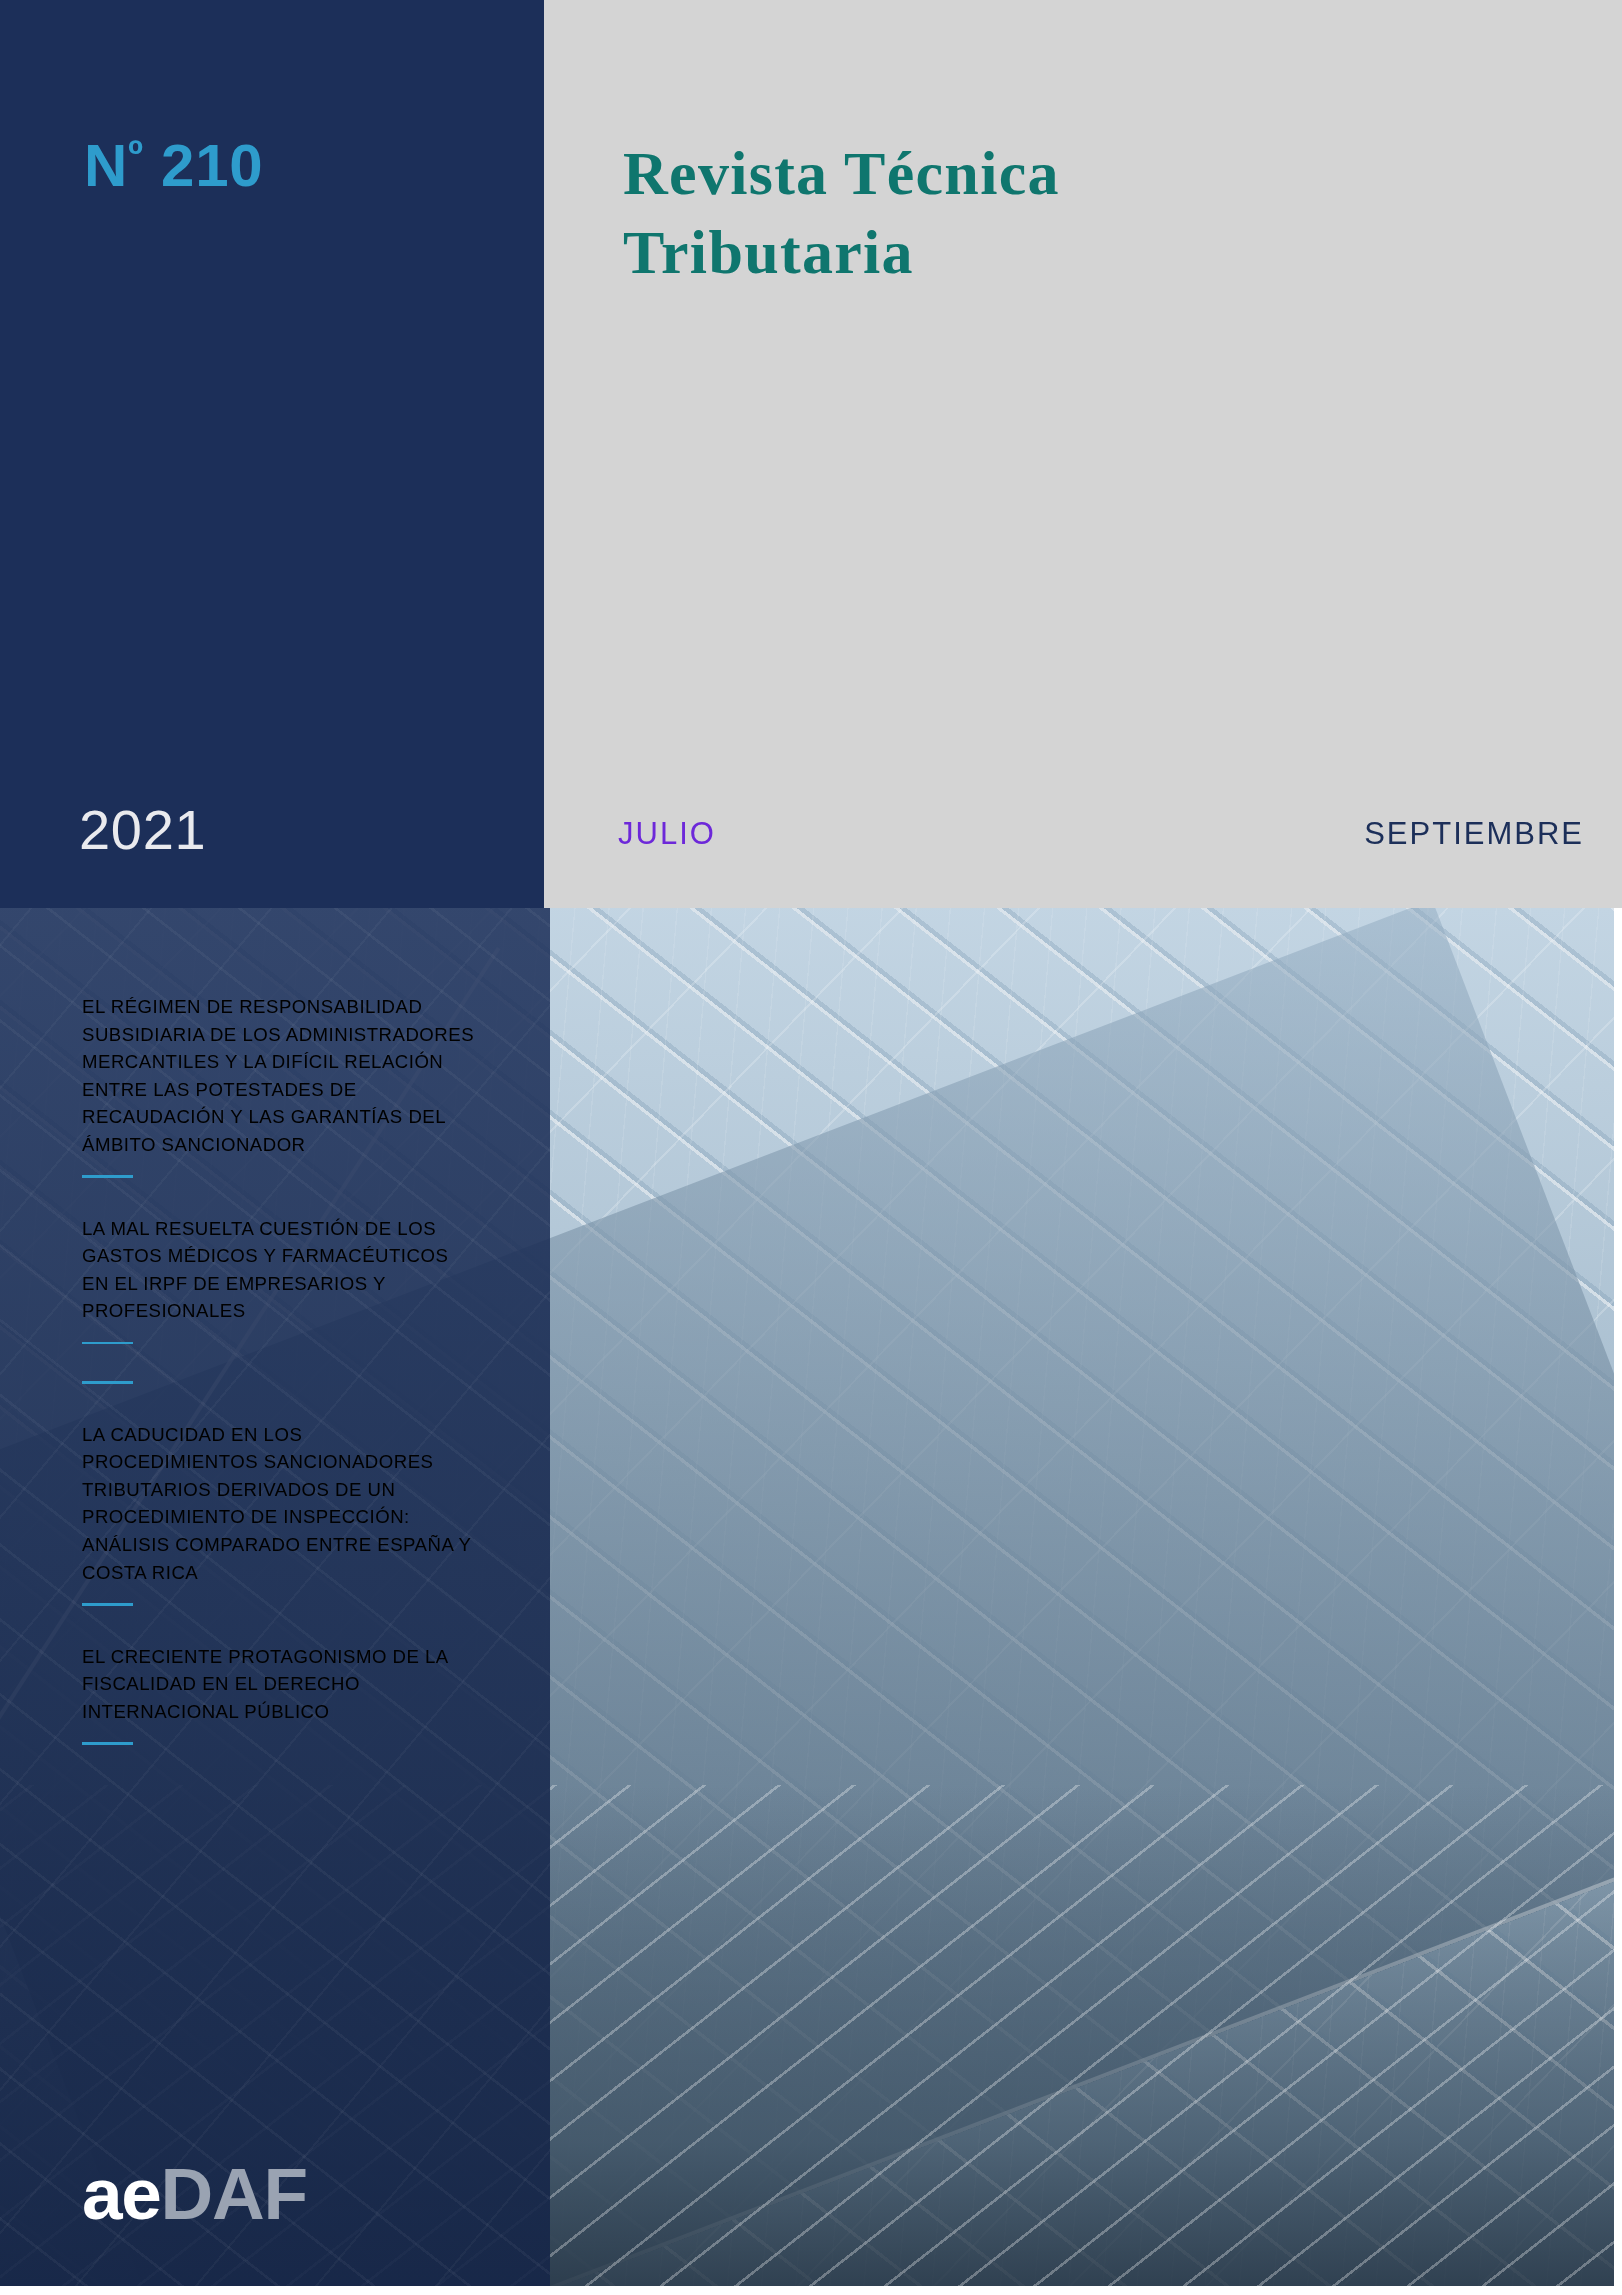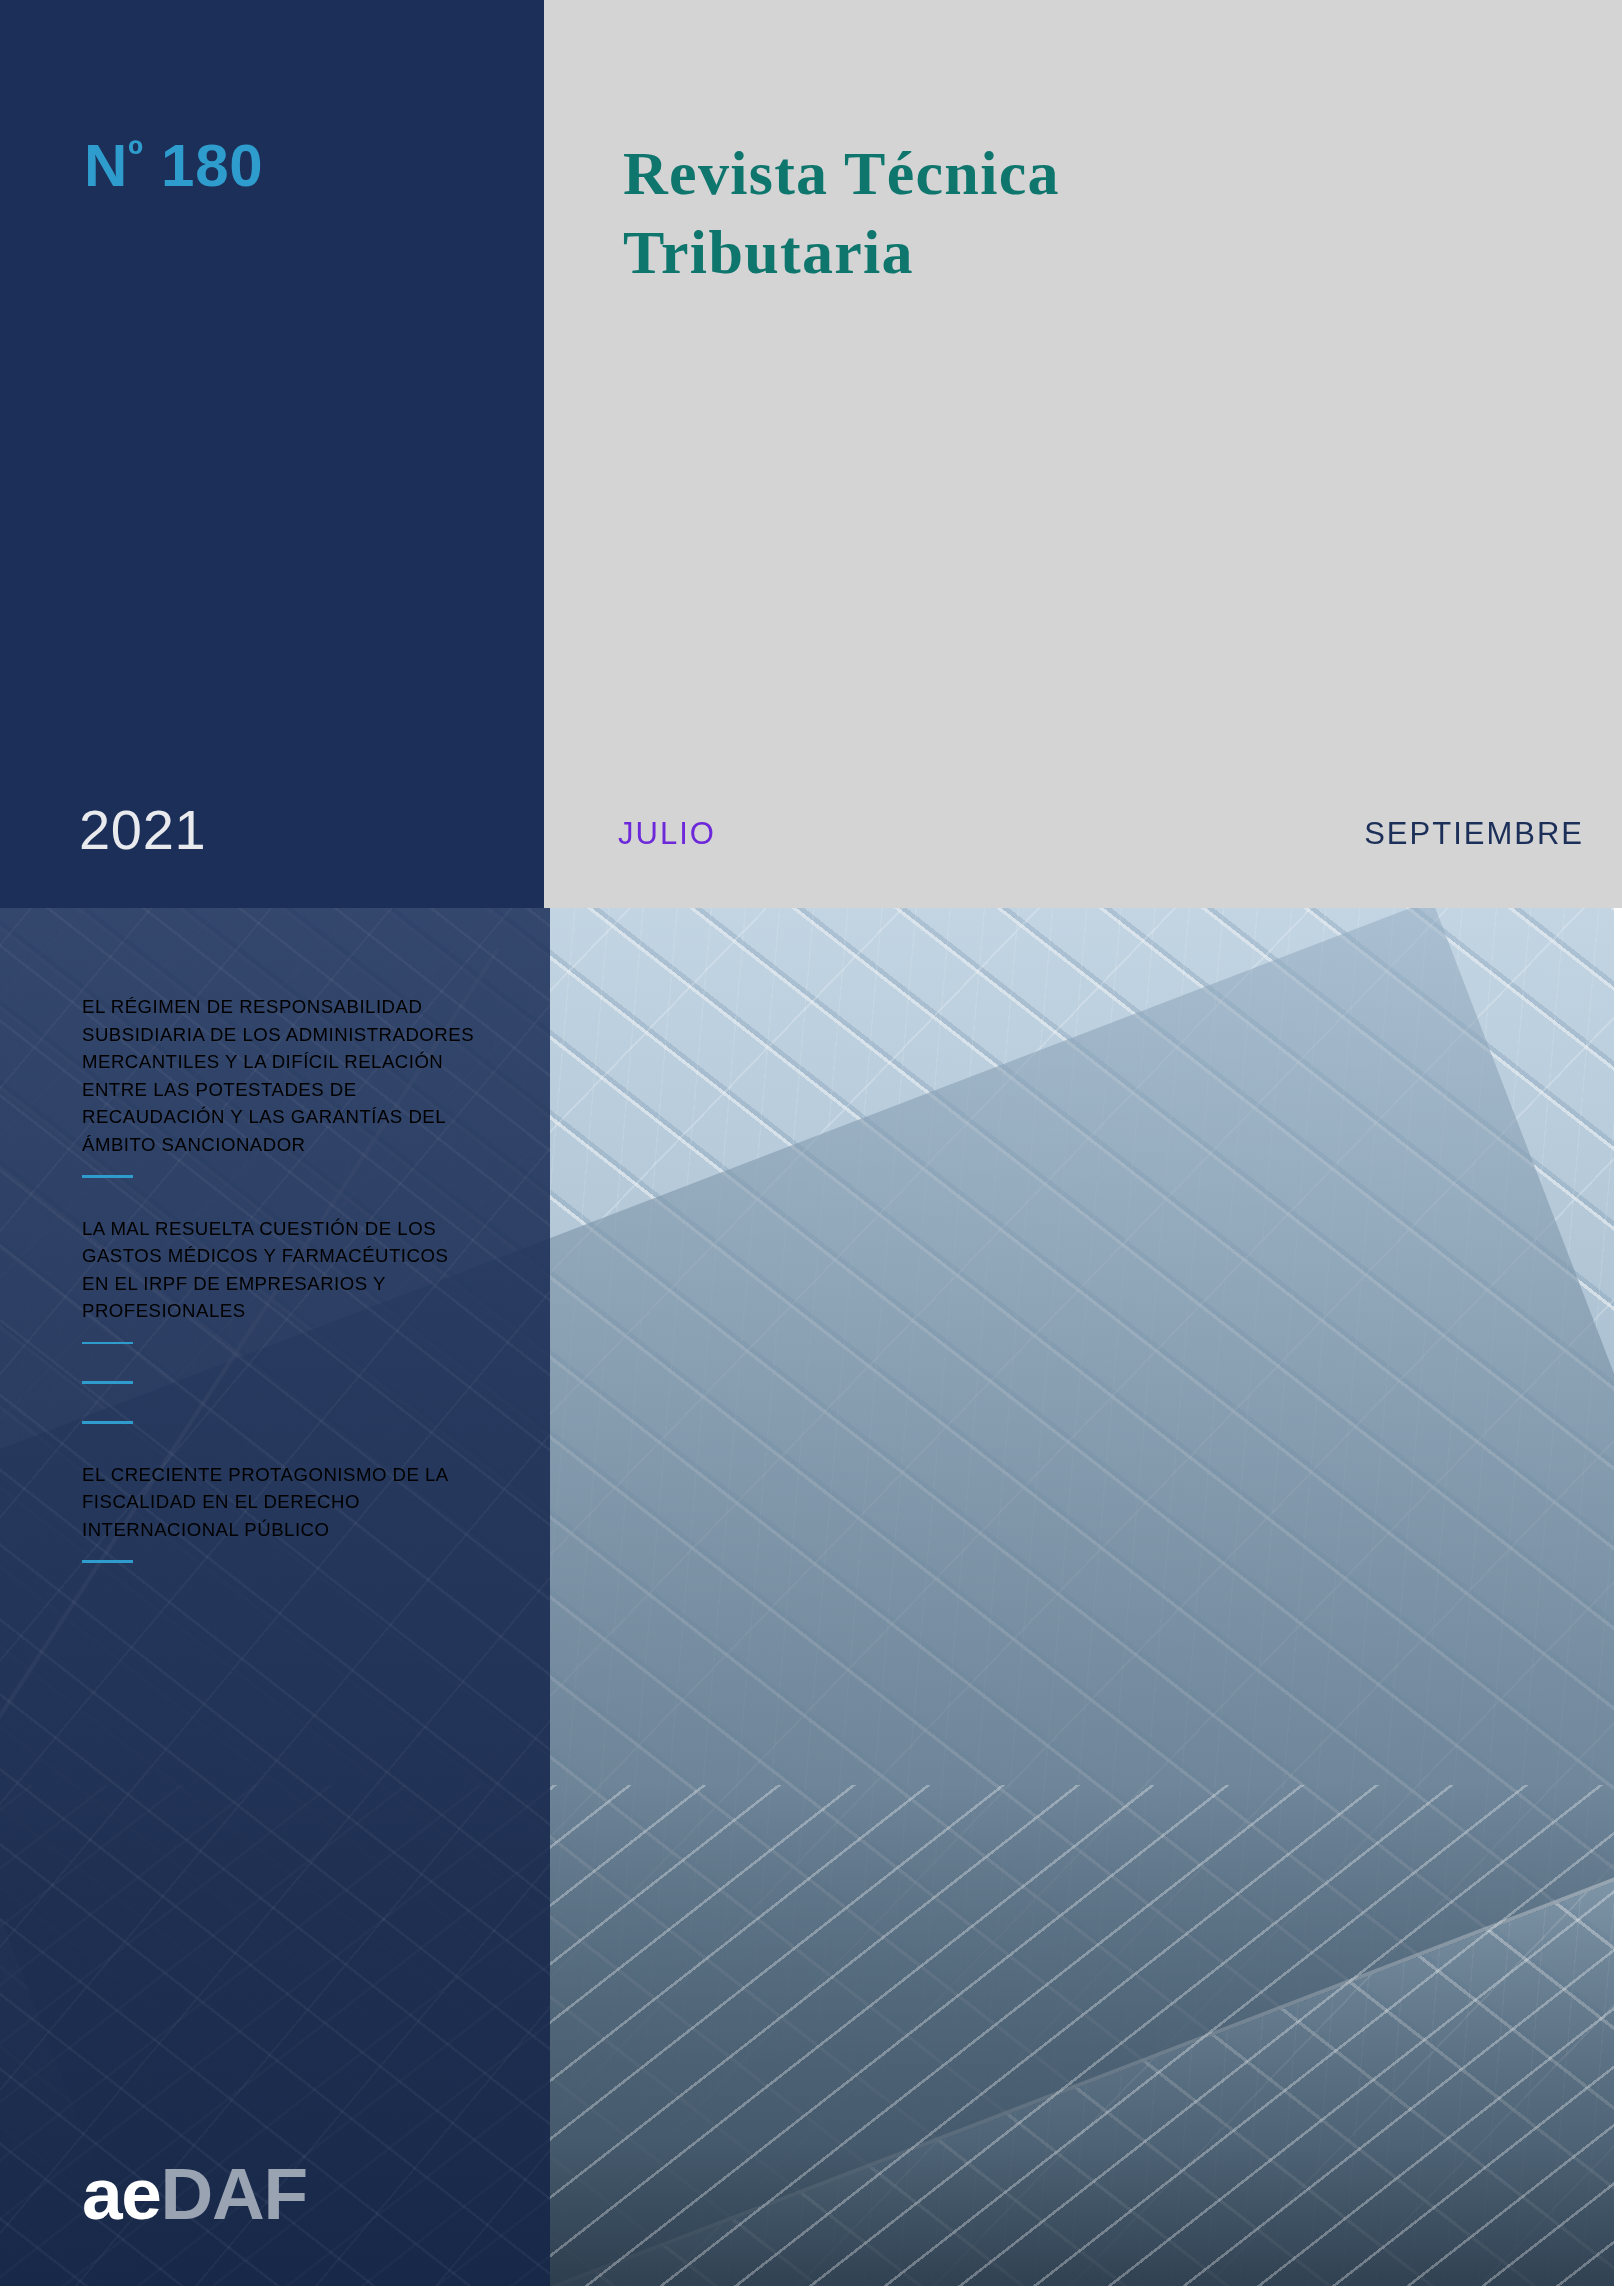--- a/index.html
+++ b/index.html
@@ -220,21 +220,21 @@
 </style>
 </head>
 <body>
 
 <div class="cover">
 
   <div class="top-left-panel"></div>
   <div class="top-right-panel"></div>
 
   <div class="issue-number">
-    <span>N</span><span class="sup">º</span>&nbsp;<span>180</span>
+    <span>N</span><span class="sup">º</span>&nbsp;<span>210</span>
   </div>
 
   <div class="journal-title">
     <div>Revista Técnica</div>
     <div>Tributaria</div>
   </div>
 
   <div class="year">2021</div>
   <div class="month-start">JULIO</div>
   <div class="month-end">SEPTIEMBRE</div>
@@ -258,20 +258,21 @@
       <div class="article-rule"></div>
     </div>
     <div class="article">
       <div class="article-title">LA MAL RESUELTA CUESTIÓN DE LOS GASTOS MÉDICOS Y FARMACÉUTICOS EN EL IRPF DE EMPRESARIOS Y PROFESIONALES</div>
       <div class="article-rule"></div>
     </div>
     <div class="article">
       <div class="article-rule"></div>
     </div>
     <div class="article">
+      <div class="article-title">LA CADUCIDAD EN LOS PROCEDIMIENTOS SANCIONADORES TRIBUTARIOS DERIVADOS DE UN PROCEDIMIENTO DE INSPECCIÓN: ANÁLISIS COMPARADO ENTRE ESPAÑA Y COSTA RICA</div>
       <div class="article-rule"></div>
     </div>
     <div class="article">
       <div class="article-title">EL CRECIENTE PROTAGONISMO DE LA FISCALIDAD EN EL DERECHO INTERNACIONAL PÚBLICO</div>
       <div class="article-rule"></div>
     </div>
   </div>
 
   <div class="logo"><span>ae</span><span class="dim">DAF</span></div>
 

